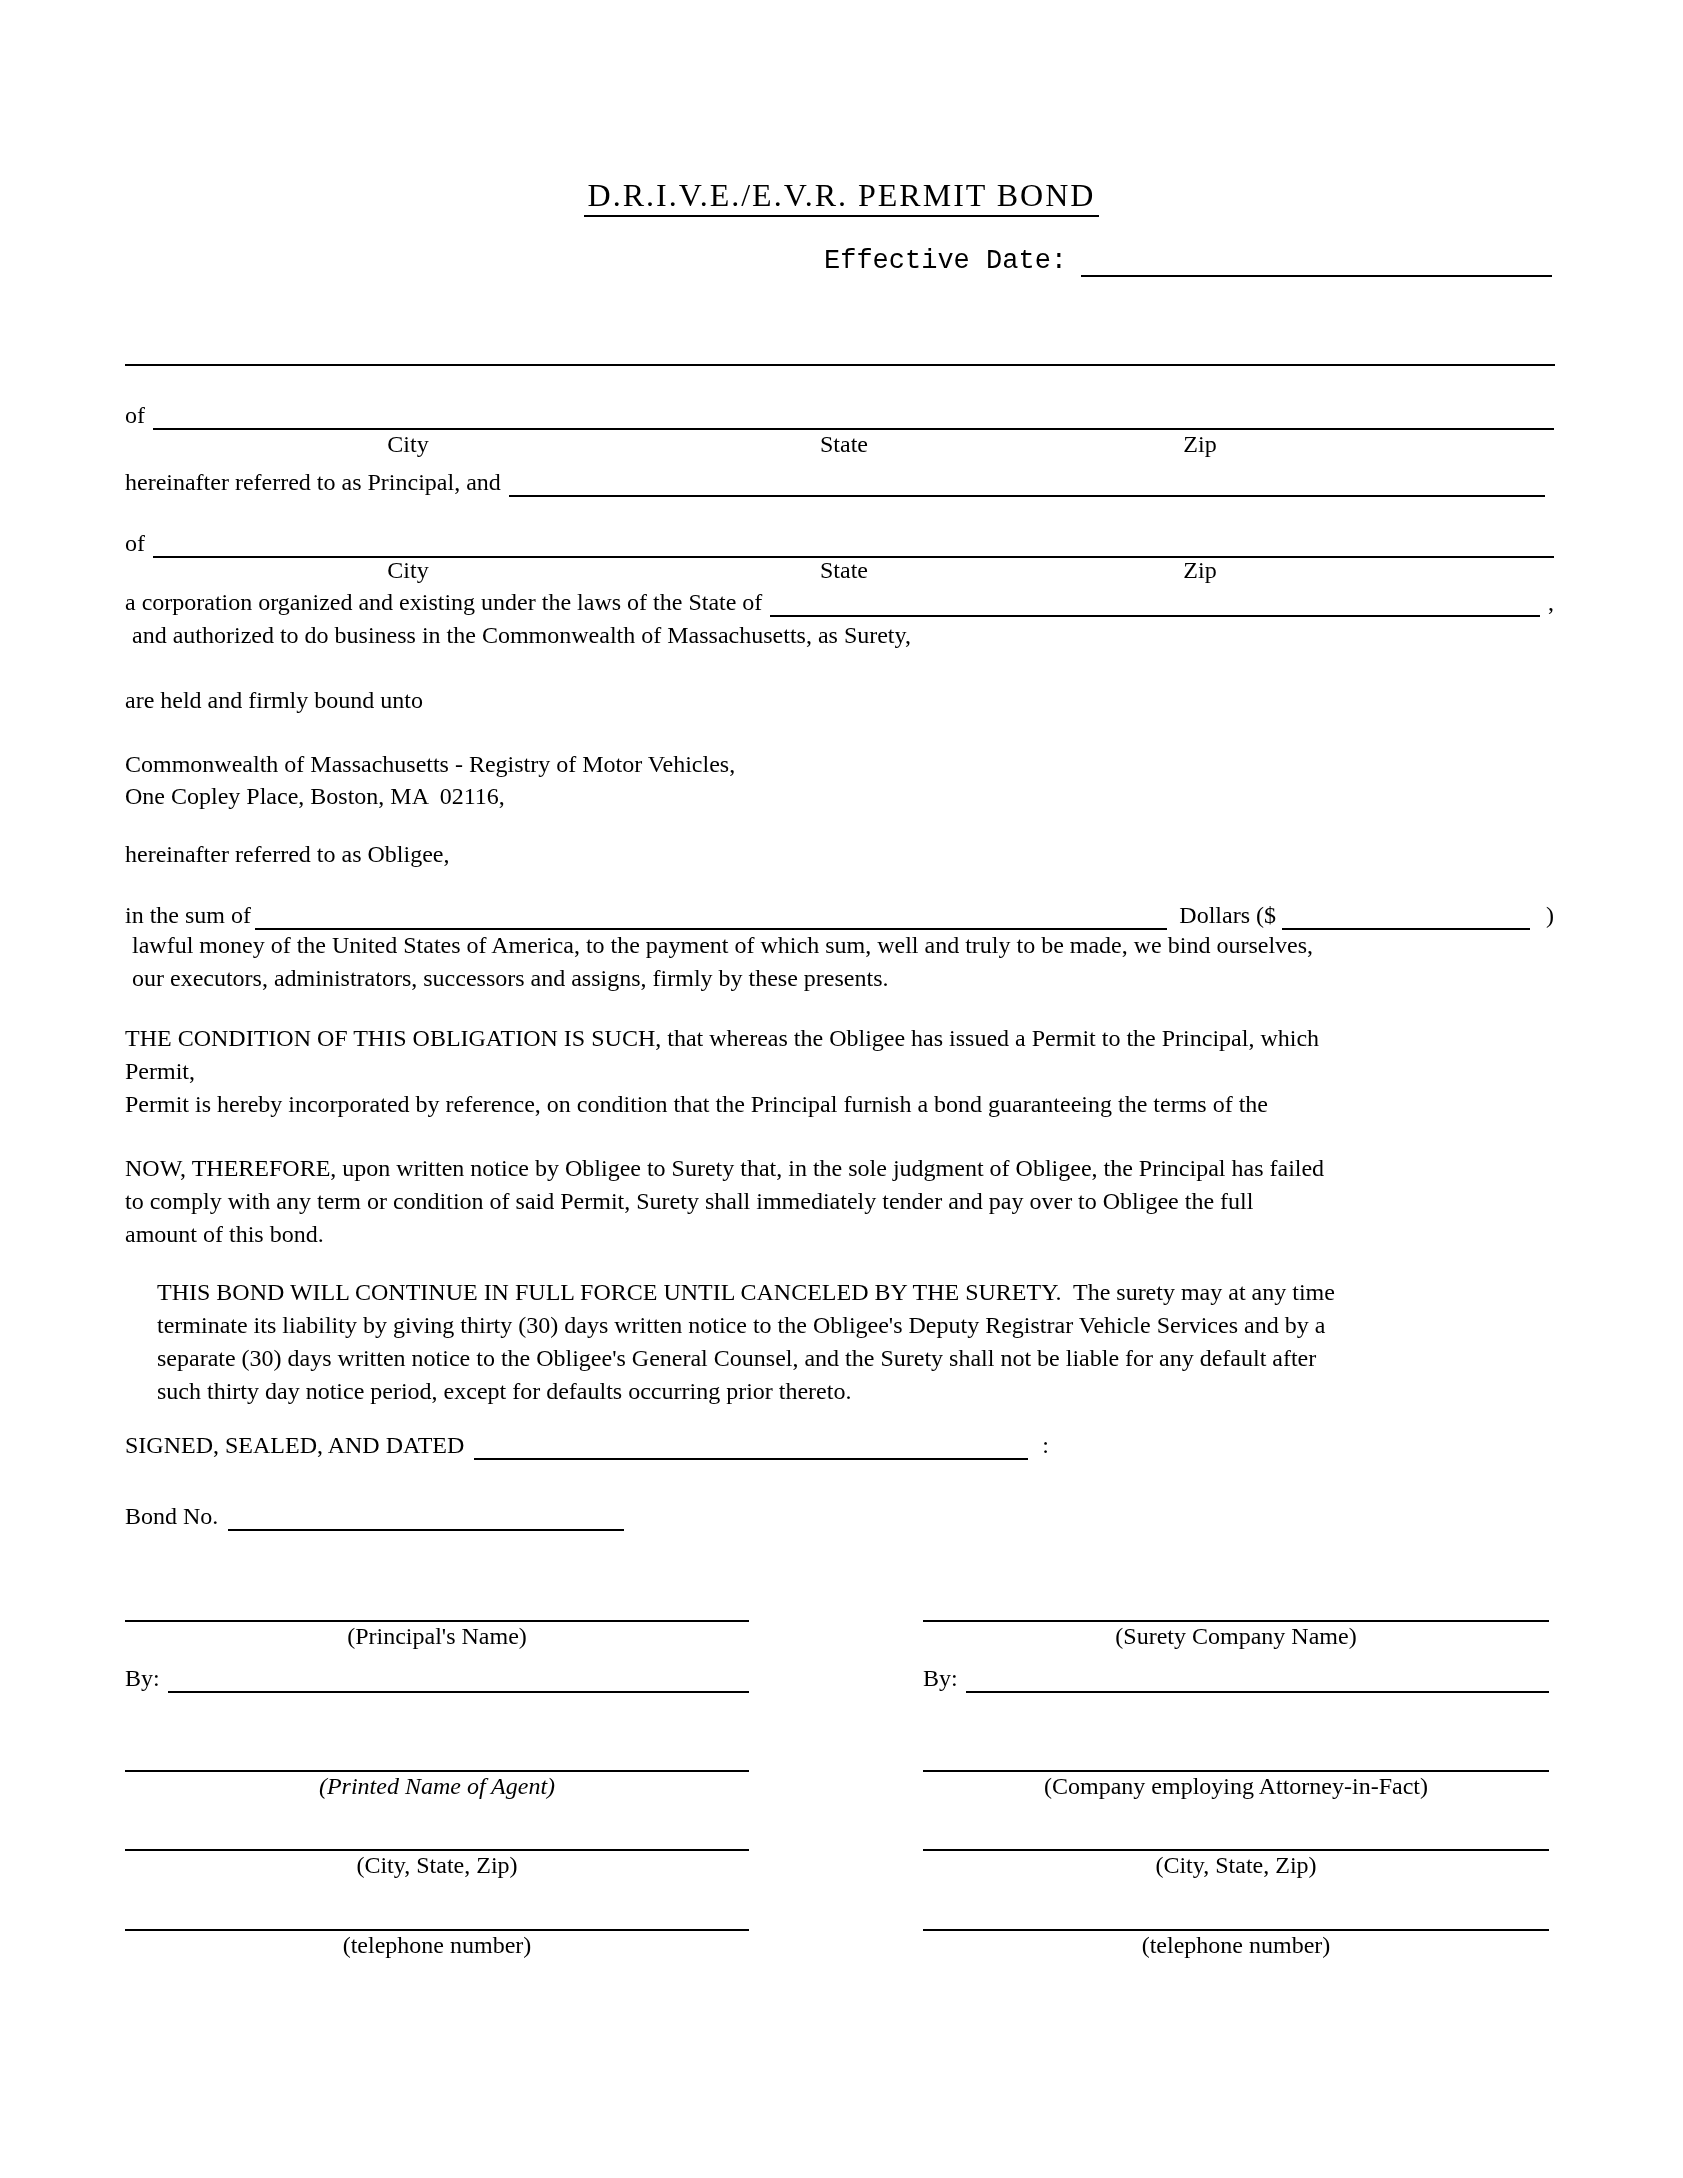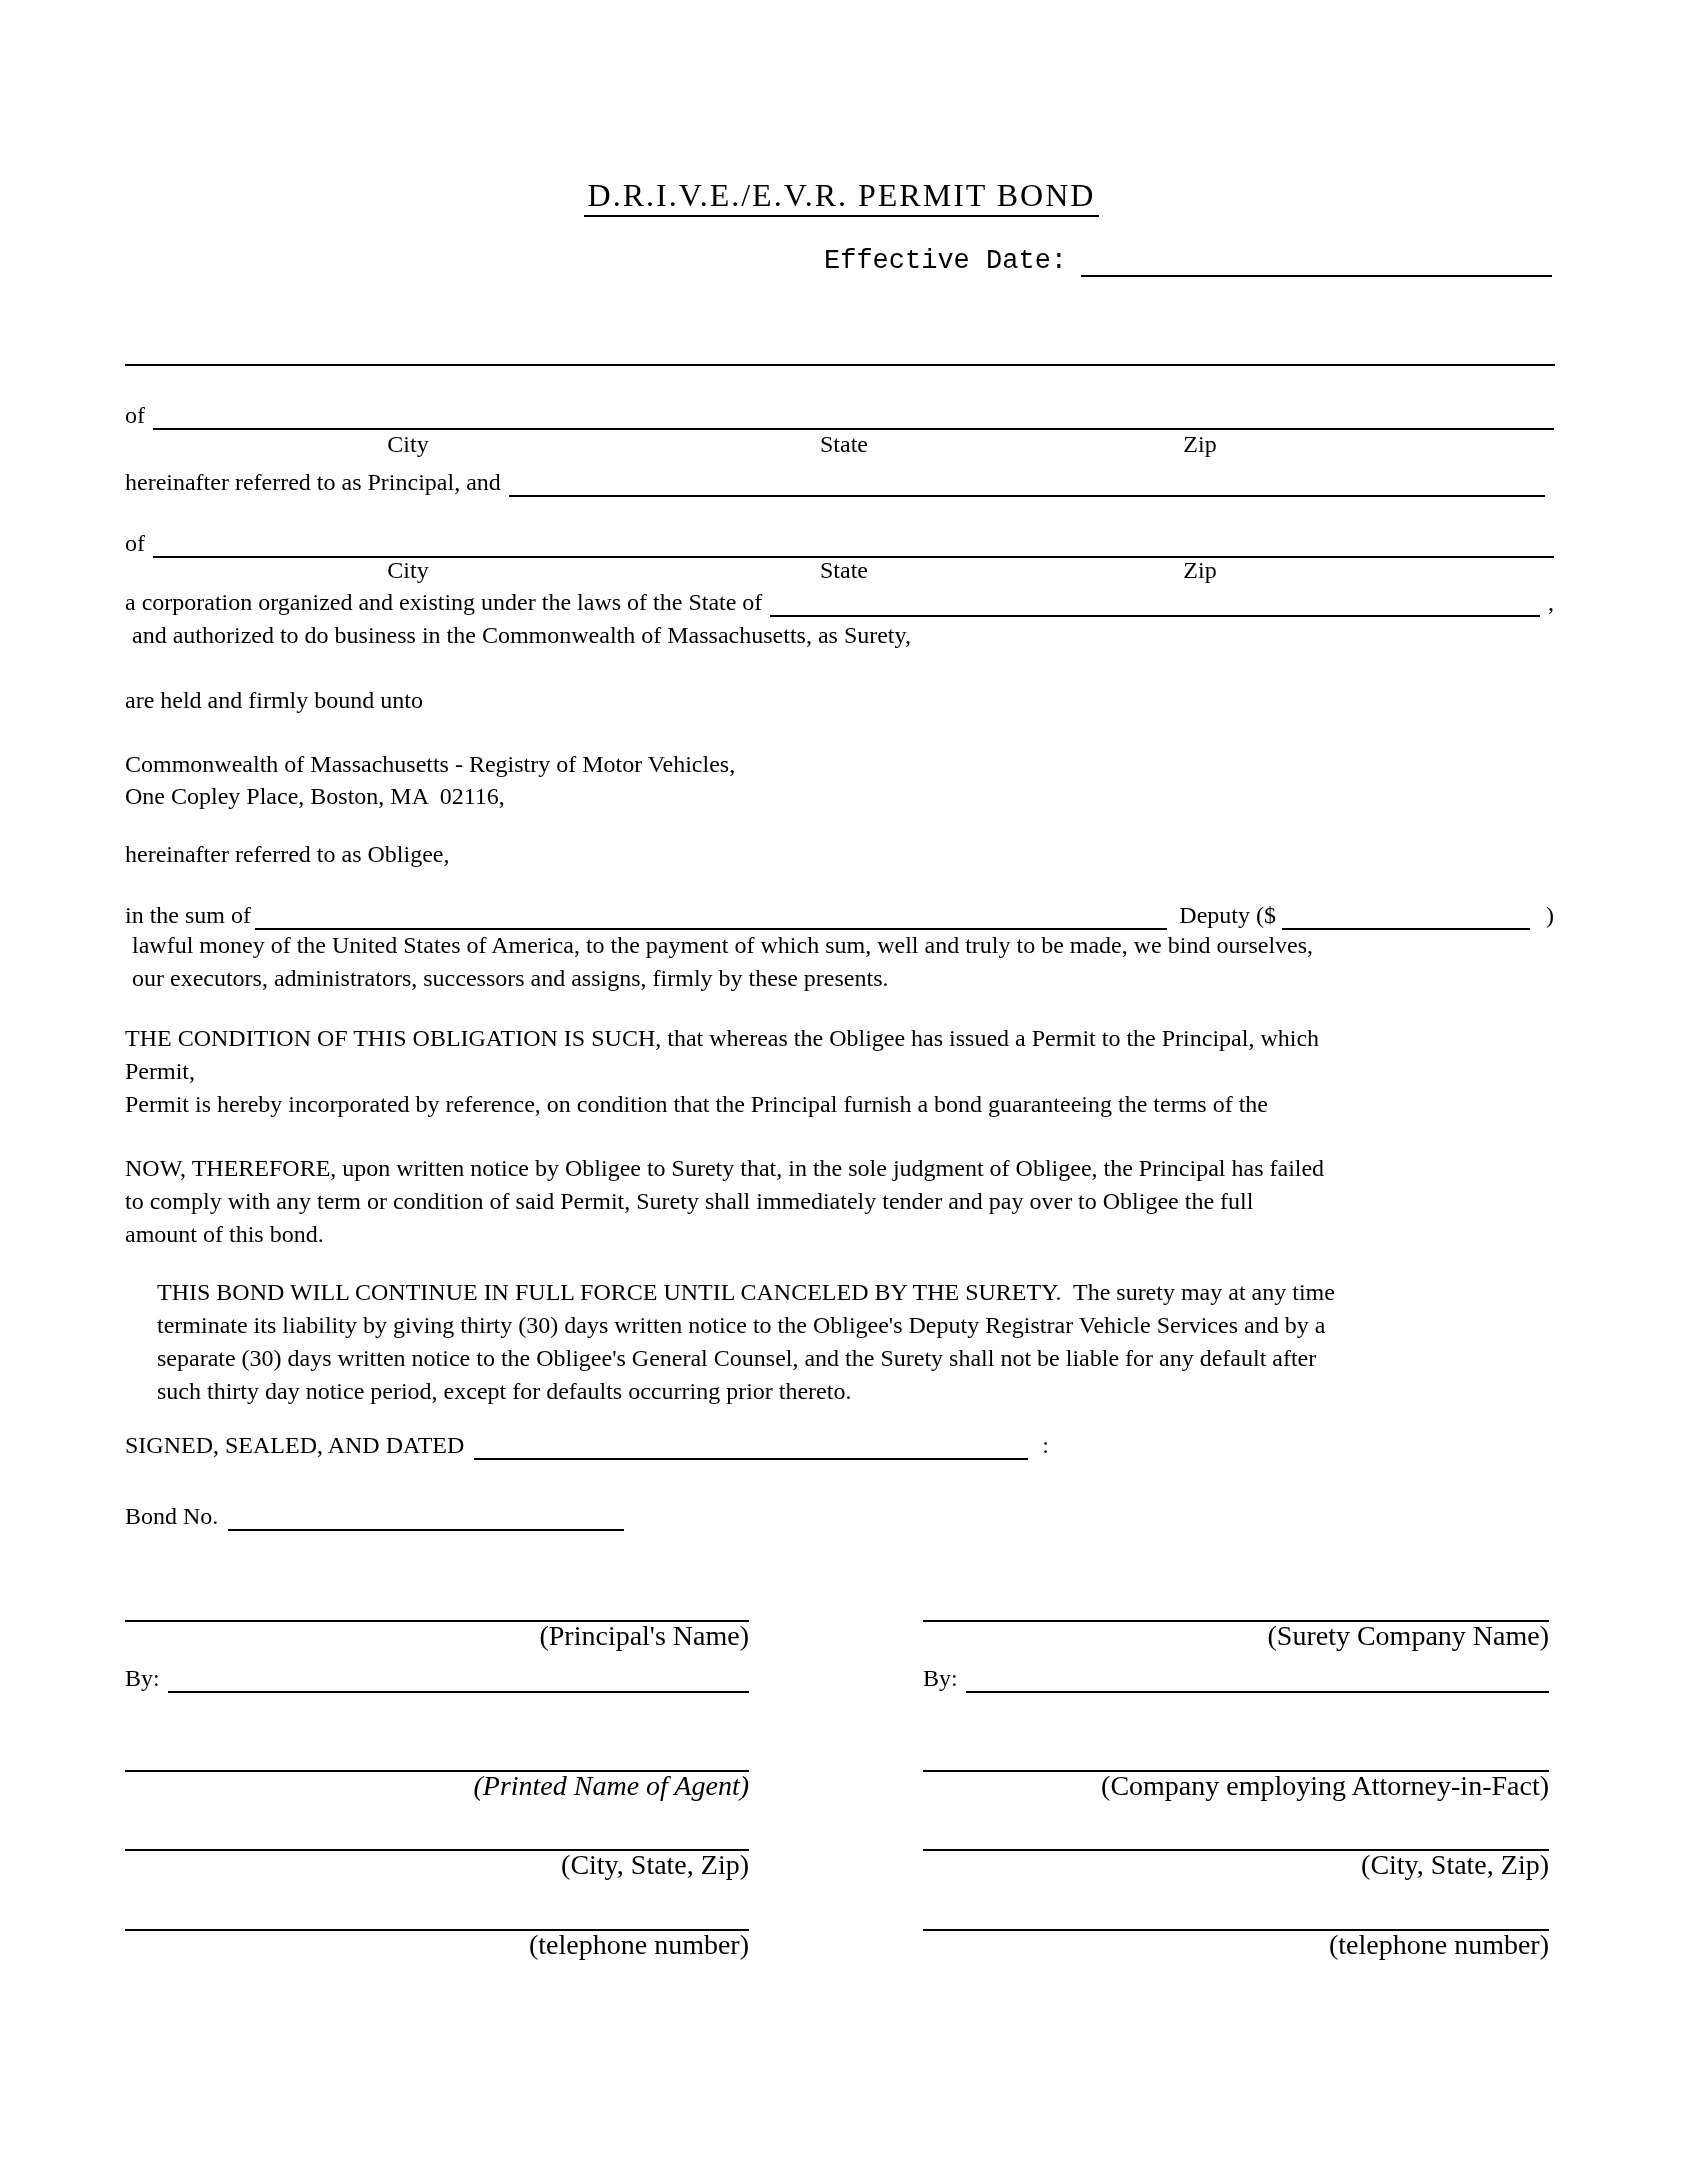--- a/index.html
+++ b/index.html
@@ -20,21 +20,21 @@
   .title-wrap{position:absolute;top:178px;left:0;width:1683px;text-align:center;}
   .title{
     display:inline-block;font-size:32px;letter-spacing:2px;
     border-bottom:2px solid #000;padding:0 4px 3px 4px;line-height:34px;
   }
   .mono-row{font-family:"Liberation Mono","DejaVu Sans Mono",monospace;font-size:27px;line-height:32px;}
   .mono-row span{line-height:32px;}
   .textline{position:absolute;line-height:30px;}
   .para{position:absolute;line-height:33px;}
   .smalllab{position:absolute;font-size:24px;transform:translateX(-50%);line-height:20px;}
-  .caption{position:absolute;font-size:28px;text-align:right;line-height:20px;}
+  .caption{position:absolute;font-size:24px;text-align:center;line-height:20px;}
   .indent{padding-left:7px;}
 </style>
 </head>
 <body>
 
 <div class="page">
 
   <div class="title-wrap">
     <span class="title" data-bind="doc.title">D.R.I.V.E./E.V.R. PERMIT BOND</span>
   </div>
@@ -79,21 +79,21 @@
 
   <div class="para" style="top:748px;left:125px;line-height:32px;">
     <div data-bind="doc.obligee_name">Commonwealth of Massachusetts - Registry of Motor Vehicles,</div>
     <div data-bind="doc.obligee_addr">One Copley Place, Boston, MA  02116,</div>
   </div>
   <div class="textline" style="top:839px;left:125px;" data-bind="doc.obligee_ref">hereinafter referred to as Obligee,</div>
 
   <div class="row" style="top:900px;left:125px;right:129px;">
     <span data-bind="doc.sum_prefix">in the sum of</span>
     <span class="fill" style="margin-left:4px;"></span>
-    <span style="margin-left:12px;" data-bind="doc.dollars">Deputy ($</span>
+    <span style="margin-left:12px;" data-bind="doc.dollars">Dollars ($</span>
     <span class="fillw" style="width:248px;margin-left:6px;"></span>
     <span style="margin-left:16px;" data-bind="doc.close_paren">)</span>
   </div>
   <div class="para indent" style="top:929px;left:125px;">
     <div data-bind="doc.lawful.0">lawful money of the United States of America, to the payment of which sum, well and truly to be made, we bind ourselves,</div>
     <div data-bind="doc.lawful.1">our executors, administrators, successors and assigns, firmly by these presents.</div>
   </div>
 
   <div class="para" style="top:1022px;left:125px;">
     <div data-bind="doc.condition.0">THE CONDITION OF THIS OBLIGATION IS SUCH, that whereas the Obligee has issued a Permit to the Principal, which</div>

